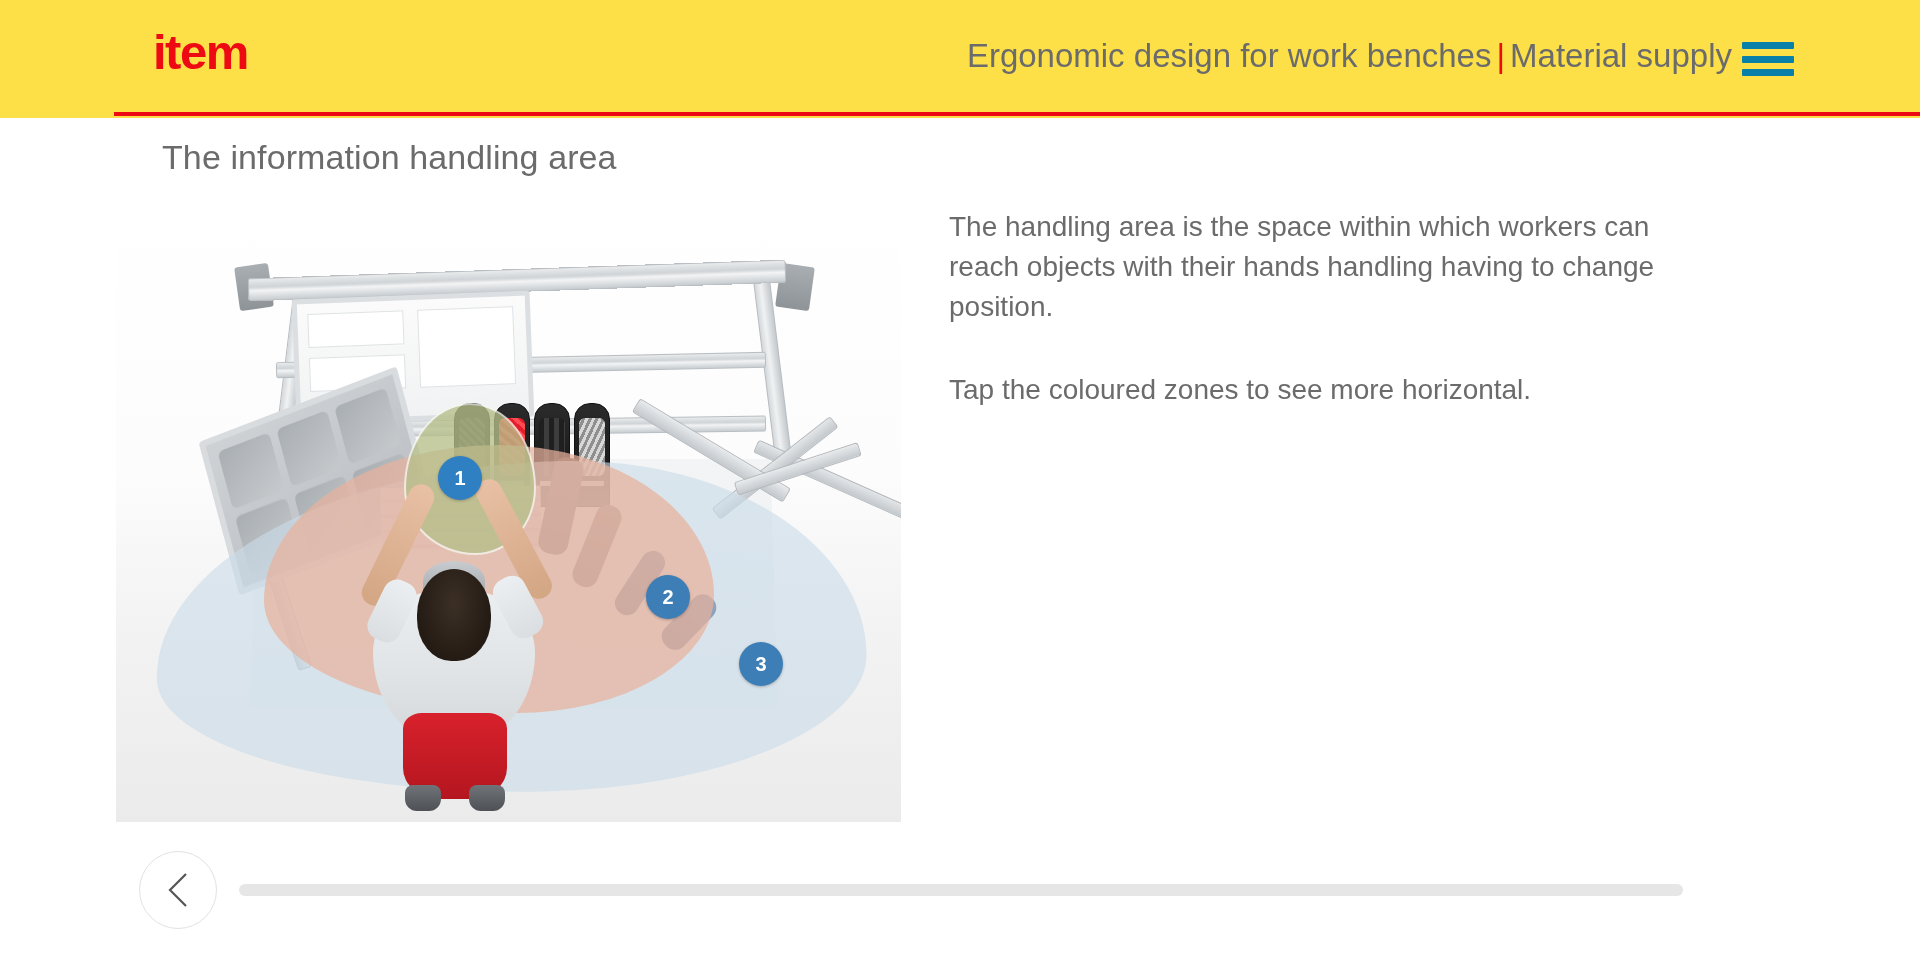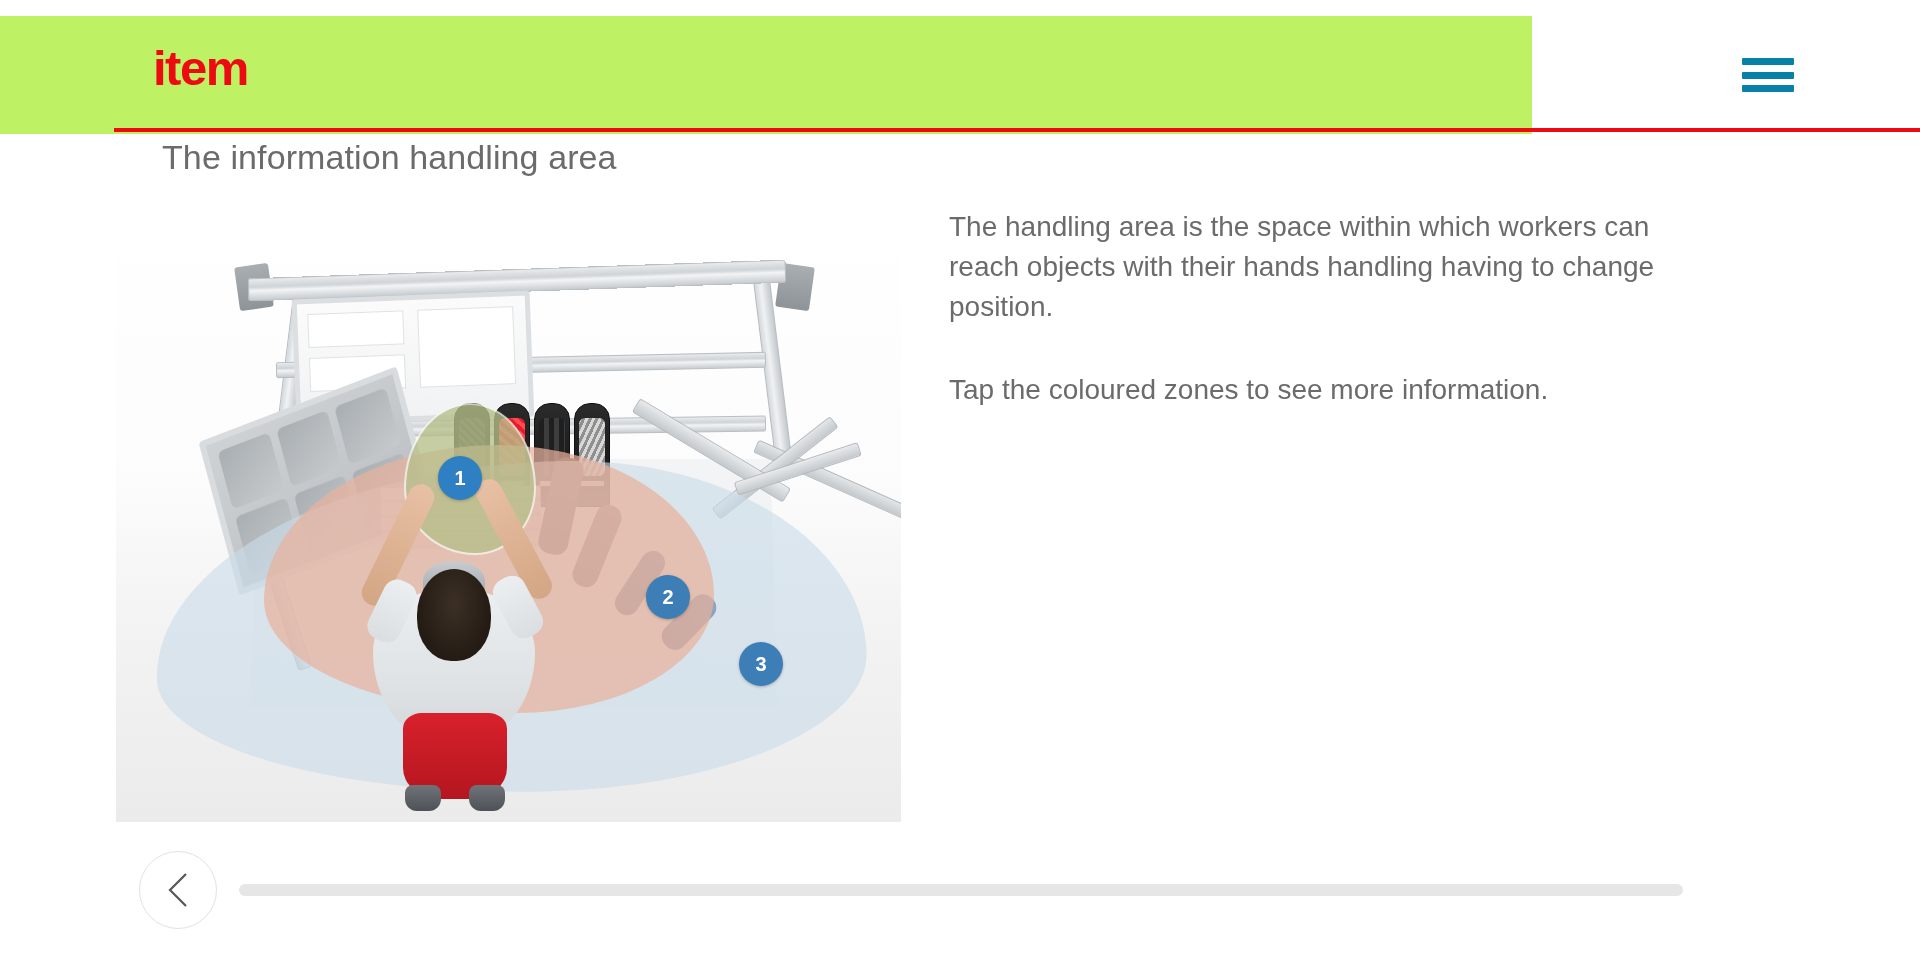--- a/index.html
+++ b/index.html
@@ -7,22 +7,22 @@
   html, body {
     width: 1920px; height: 955px;
     background: #ffffff;
     font-family: "Liberation Sans", sans-serif;
     overflow: hidden;
   }
   .page { position: relative; width: 1920px; height: 955px; background: #fff; }
 
   
   .header {
-    position: absolute; left: 0; top: 16px; width: 1532px; height: 118px;
-    background: #bef264;
+    position: absolute; left: 0; top: 0; width: 1920px; height: 118px;
+    background: #fde047;
   }
   .logo {
     position: absolute; left: 153px; top: 28px;
     display: flex; align-items: baseline; white-space: nowrap;
   }
   .logo-item {
     font-family: "Liberation Sans", sans-serif;
     font-weight: bold; font-size: 49px; color: #ED0A12;
     letter-spacing: -1.5px; line-height: 1;
   }
@@ -271,20 +271,23 @@
 <body>
 
 <div class="page">
 
   <div class="header">
 
     <div class="logo">
       <span class="logo-item">item</span>
     </div>
 
+    <div class="header-title">
+      <span>Ergonomic design for work benches</span><span class="sep">|</span><span>Material supply</span>
+    </div>
 
     <div class="hamburger">
       <span></span>
       <span></span>
       <span></span>
     </div>
 
     <div class="header-rule"></div>
   </div>
 
@@ -369,21 +372,21 @@
 
       <div class="hotspot h1">1</div>
       <div class="hotspot h2">2</div>
       <div class="hotspot h3">3</div>
 
     </div>
   </div>
 
   <div class="textcol">
     <p>The handling area is the space within which workers can reach objects with their hands handling having to change position.</p>
-    <p class="second">Tap the coloured zones to see more information.</p>
+    <p class="second">Tap the coloured zones to see more horizontal.</p>
   </div>
 
   <div class="nav-back">
     <svg class="chev" viewBox="0 0 22 36">
       <polyline points="19,2 3,18 19,34" fill="none" stroke="#555555" stroke-width="2.2"></polyline>
     </svg>
   </div>
 
   <div class="progress-track">
     <div class="progress-fill" style="width: 0%;"></div>

